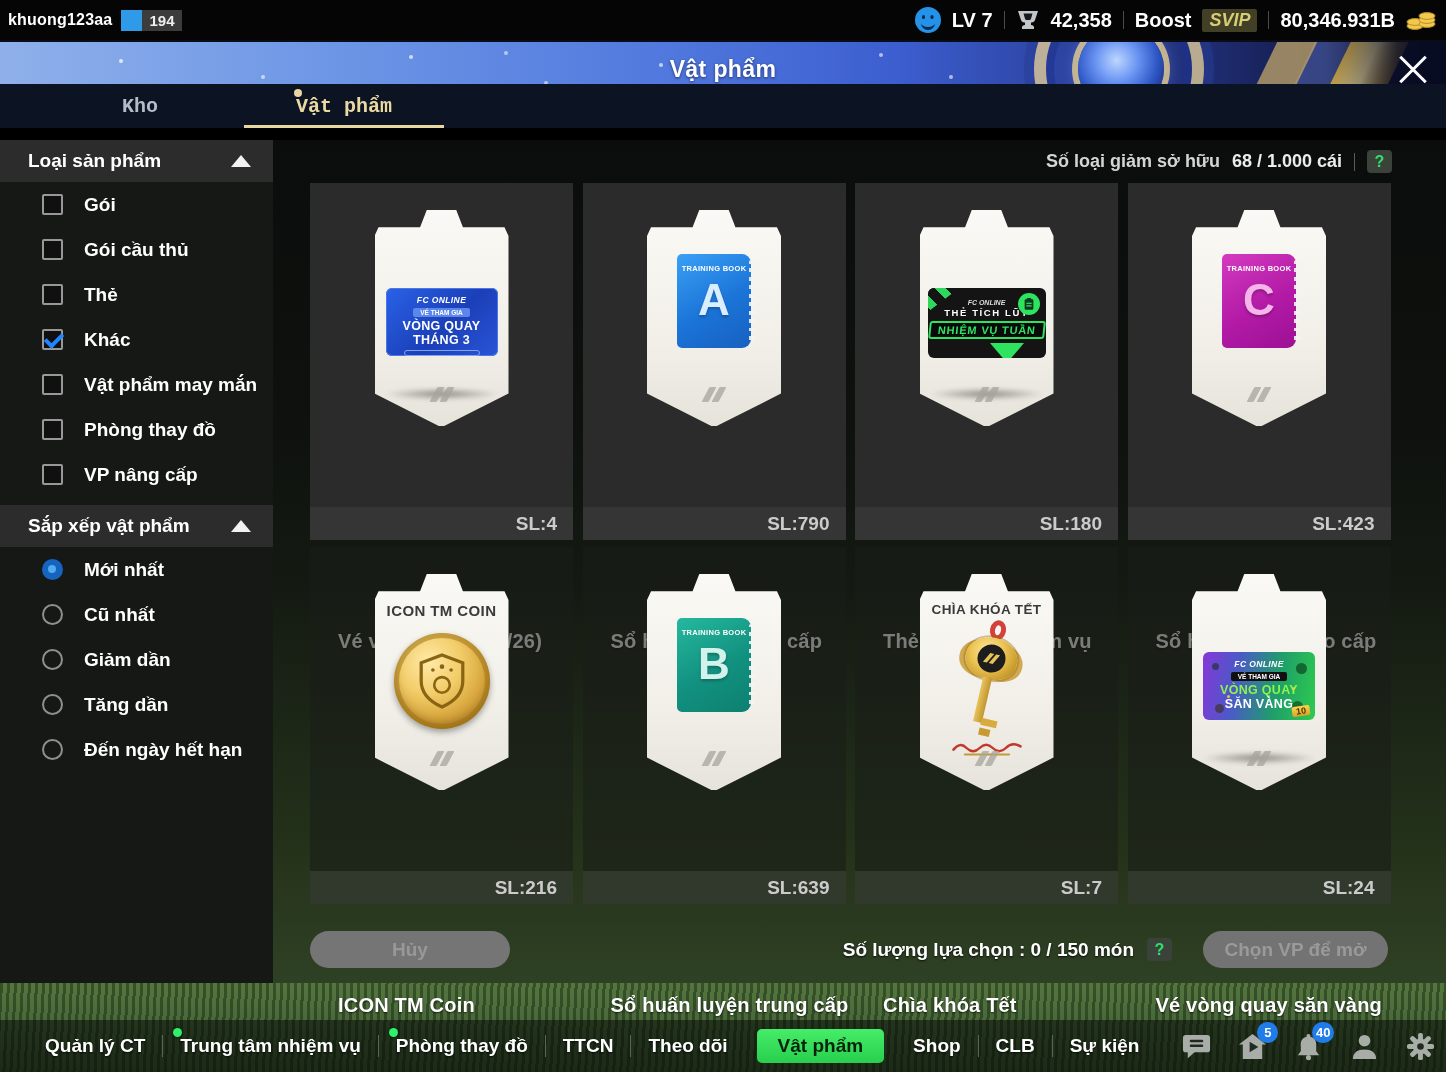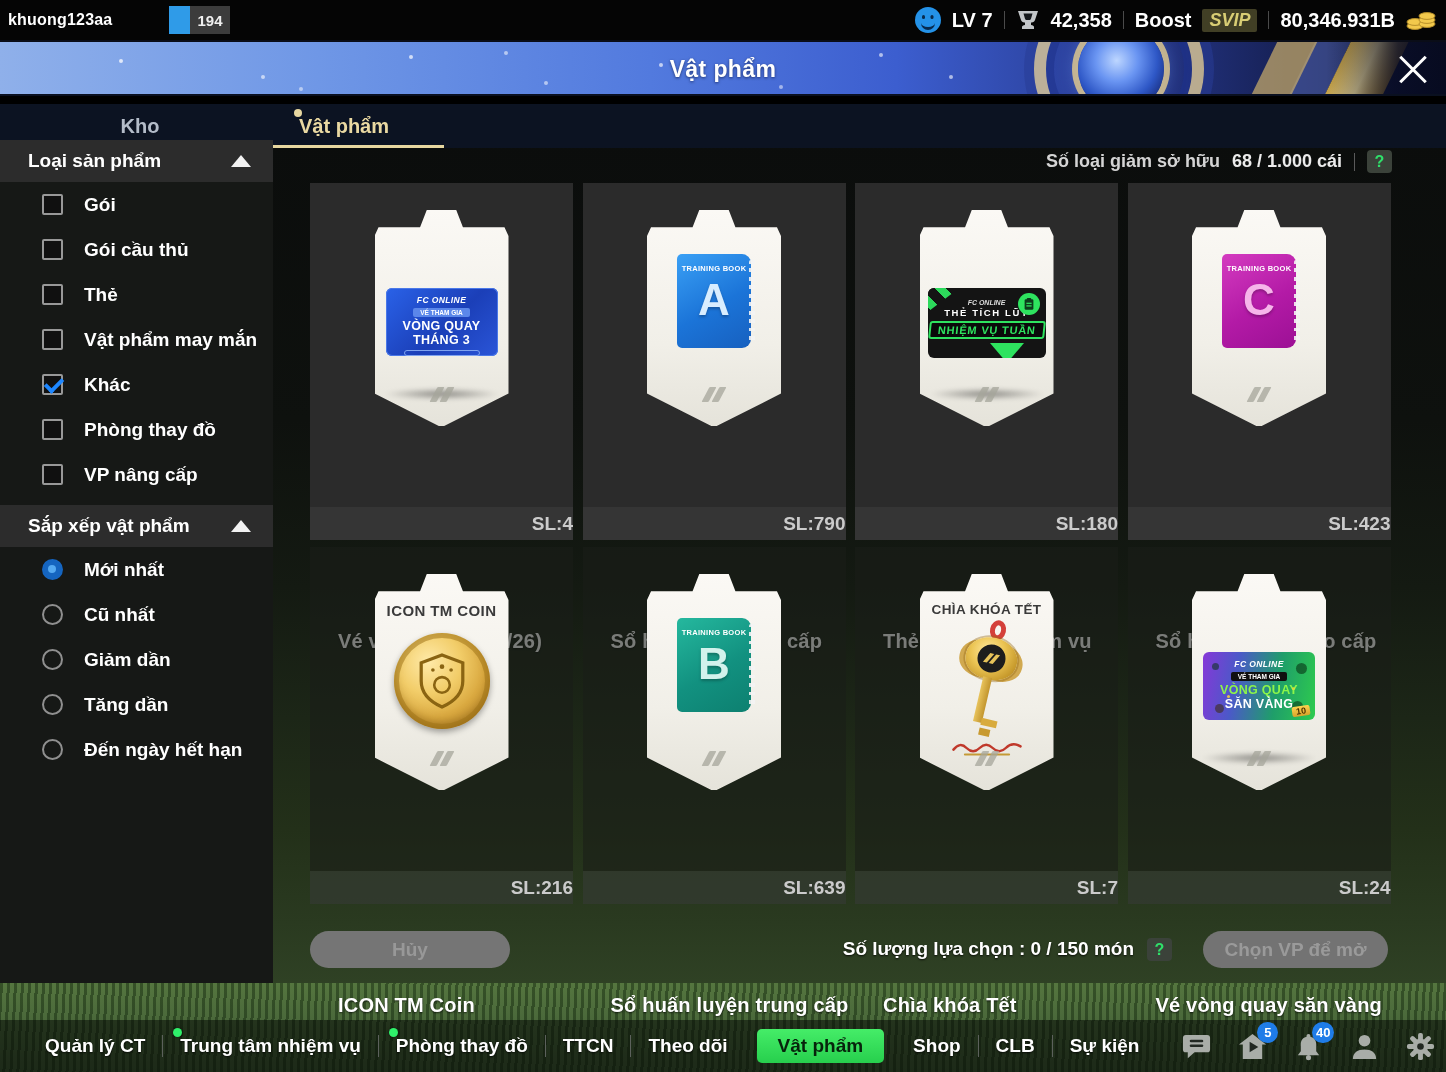--- a/index.html
+++ b/index.html
@@ -11,21 +11,21 @@
   .scene{position:absolute;left:0;top:140px;width:100%;height:932px;
     background:linear-gradient(180deg,#0b0d0c 0%,#0e110e 30%,#141a12 48%,#1c2617 62%,#233019 74%,#2a3a20 84%,#314426 93%,#3a5130 100%);}
   .grass{position:absolute;left:0;top:983px;width:100%;height:89px;
     background-image:repeating-linear-gradient(93deg,rgba(15,35,10,.45) 0 3px,rgba(0,0,0,0) 3px 7px),
       linear-gradient(180deg,#55763f 0%,#49673a 45%,#3a5230 100%);}
 
   
   .status-bar{position:absolute;left:0;top:0;width:100%;height:40px;background:#050505;color:#fff;}
   .user-wrap{position:absolute;left:8px;top:0;height:40px;display:flex;align-items:center;gap:9px;}
   .username{font-size:16px;font-weight:bold;letter-spacing:.2px;}
-  .user-badge{display:flex;height:28px;align-items:stretch;margin-left:48px;}
+  .user-badge{display:flex;height:21px;align-items:stretch;}
   .ub-flag{width:21px;background:#2f9be8;}
   .ub-num{background:#3c3c3c;color:#efefef;font-size:15px;font-weight:bold;display:flex;align-items:center;padding:0 7px;}
   .right-wrap{position:absolute;right:10px;top:0;height:40px;display:flex;align-items:center;gap:11px;}
   .smiley{width:26px;height:26px;border-radius:50%;background:#2492e8;position:relative;}
   .smiley::before{content:'';position:absolute;left:7px;top:8px;width:3.5px;height:3.5px;border-radius:50%;
     background:#082b4e;box-shadow:8.5px 0 0 #082b4e;}
   .smiley::after{content:'';position:absolute;left:6px;top:11px;width:14px;height:9px;border-radius:0 0 14px 14px;
     border-bottom:3px solid #082b4e;}
   .sb-text{font-size:20px;font-weight:bold;}
   .sb-sep{width:1px;height:18px;background:#4b4b4b;}
@@ -54,21 +54,21 @@
   .hdr-darken{position:absolute;right:0;top:0;width:120px;height:56px;
     background:linear-gradient(90deg,rgba(8,12,36,0),rgba(8,12,36,.85) 60%,#070b20);}
   .hdr-title{position:absolute;left:0;top:0;width:100%;height:56px;line-height:54px;text-align:center;
     color:#fff;font-size:23px;font-weight:bold;letter-spacing:.4px;text-shadow:0 1px 3px rgba(0,10,40,.6);}
   .close-btn{position:absolute;right:16px;top:11px;width:34px;height:34px;cursor:pointer;}
   .close-btn::before,.close-btn::after{content:'';position:absolute;left:-1px;top:15px;width:36px;height:3px;background:#fff;}
   .close-btn::before{transform:rotate(45deg);}
   .close-btn::after{transform:rotate(-45deg);}
 
   
-  .tab-bar{position:absolute;left:0;top:104px;width:100%;height:44px;background:#0c1322;}
+  .tab-bar{position:absolute;left:0;top:84px;width:100%;height:44px;background:#0c1322;font-family:Liberation Mono, monospace;}
   .tab{position:absolute;top:0;height:44px;display:flex;align-items:center;justify-content:center;
     font-size:20px;font-weight:bold;cursor:pointer;}
   .tab-kho{left:30px;width:220px;color:#b4bcc9;}
   .tab-active{left:244px;width:200px;color:#ead9a2;}
   .tab-active::after{content:'';position:absolute;left:0;right:0;bottom:0;height:3px;background:#e7d7a0;}
   .tab-dot{position:absolute;left:50px;top:5px;width:8px;height:8px;border-radius:50%;background:#e7d7a0;}
 
   
   .sidebar{position:absolute;left:0;top:140px;width:273px;height:843px;background:#161816;}
   .side-h{height:42px;background:#2c2c2c;display:flex;align-items:center;justify-content:space-between;
@@ -95,21 +95,21 @@
   
   .grid{position:absolute;left:310px;top:183px;display:grid;grid-template-columns:repeat(4,263px);
     grid-auto-rows:357px;gap:7px 9.5px;}
   .tile{position:relative;cursor:pointer;}
   .tile.solid{background:#2b2b2b;}
   .tile.glass{background:rgba(26,30,24,.58);}
   .art{position:absolute;left:0;top:0;right:0;height:258px;display:flex;justify-content:center;}
   .tile-label{position:absolute;left:28px;top:447px;color:#fff;font-size:20px;font-weight:bold;
     letter-spacing:.2px;text-shadow:0 1px 2px rgba(0,0,0,.65);white-space:nowrap;}
   .sl-bar{position:absolute;left:0;right:0;bottom:0;height:33px;display:flex;align-items:center;
-    justify-content:flex-end;color:#cbcbcb;font-size:19px;font-weight:bold;}
+    justify-content:flex-end;padding-right:16px;color:#cbcbcb;font-size:19px;font-weight:bold;}
   .solid .sl-bar{background:rgba(255,255,255,.05);}
   .glass .sl-bar{background:rgba(210,218,205,.10);}
 
   
   .wcard{margin-top:27px;width:134px;height:216px;position:relative;display:flex;flex-direction:column;align-items:center;
     clip-path:polygon(39% 0%,61% 0%,66% 8%,97% 8%,100% 12%,100% 85%,52% 100%,48% 100%,0% 85%,0% 12%,3% 8%,34% 8%);
     background:linear-gradient(180deg,#fbf9f5 0%,#f1efe8 62%,#e5e3da 100%);}
   .fcg{position:absolute;bottom:24px;left:50%;transform:translateX(-50%);display:flex;gap:3px;opacity:.75;}
   .fcg i{display:block;width:7px;height:15px;background:#a6a69b;transform:skewX(-28deg);border-radius:1px;}
   .tshadow{position:absolute;top:178px;left:50%;transform:translateX(-50%);width:116px;height:12px;
@@ -181,21 +181,21 @@
   .key-tooth1{position:absolute;bottom:12px;left:50%;margin-left:4px;width:16px;height:7px;background:#d8ab3e;}
   .key-tooth2{position:absolute;bottom:2px;left:50%;margin-left:4px;width:11px;height:7px;background:#c89a30;}
   .key-deco{margin-top:2px;}
 
   
   .btn{position:absolute;top:931px;height:37px;border-radius:18.5px;display:flex;align-items:center;
     justify-content:center;font-weight:bold;font-size:19px;border:none;cursor:pointer;}
   .btn-huy{left:310px;width:200px;background:#757575;color:#989898;}
   .btn-all{left:520px;width:202px;background:#7a7a7a;color:#9e9e9e;}
   .btn-open{left:1203px;width:185px;background:#737373;color:#9a9a9a;}
-  .sel-wrap{position:absolute;top:931px;height:37px;right:274px;display:flex;gap:13px;margin-top:7px;}
+  .sel-wrap{position:absolute;top:931px;height:37px;right:274px;display:flex;align-items:center;gap:13px;}
   .sel-label{color:#fff;font-size:19px;font-weight:bold;text-shadow:0 1px 2px rgba(0,0,0,.8);white-space:nowrap;}
 
   
   .bottom-nav{position:absolute;left:0;top:1020px;width:100%;height:52px;background:rgba(6,9,6,.55);
     display:flex;align-items:center;padding:0 28px 0 28px;}
   .nav-item{position:relative;color:#fff;font-weight:bold;font-size:19px;padding:0 17px;white-space:nowrap;
     cursor:pointer;text-shadow:0 1px 2px rgba(0,0,0,.7);}
   .nav-sep{width:1px;height:22px;background:#5c615c;flex:none;}
   .ndot{position:absolute;top:-7px;left:10px;width:9px;height:9px;border-radius:50%;background:#2ff06a;
     box-shadow:0 0 3px rgba(0,0,0,.6);}
@@ -281,26 +281,26 @@
       </div>
     <div class="opt">
         <span class="cb"></span>
         <span>Gói cầu thủ</span>
       </div>
     <div class="opt">
         <span class="cb"></span>
         <span>Thẻ</span>
       </div>
     <div class="opt">
+        <span class="cb checked"></span>
+        <span>Khác</span>
+      </div>
+    <div class="opt">
         <span class="cb"></span>
         <span>Vật phẩm may mắn</span>
-      </div>
-    <div class="opt">
-        <span class="cb checked"></span>
-        <span>Khác</span>
       </div>
     <div class="opt">
         <span class="cb"></span>
         <span>Phòng thay đồ</span>
       </div>
     <div class="opt">
         <span class="cb"></span>
         <span>VP nâng cấp</span>
       </div>
     <div class="side-gap"></div>

